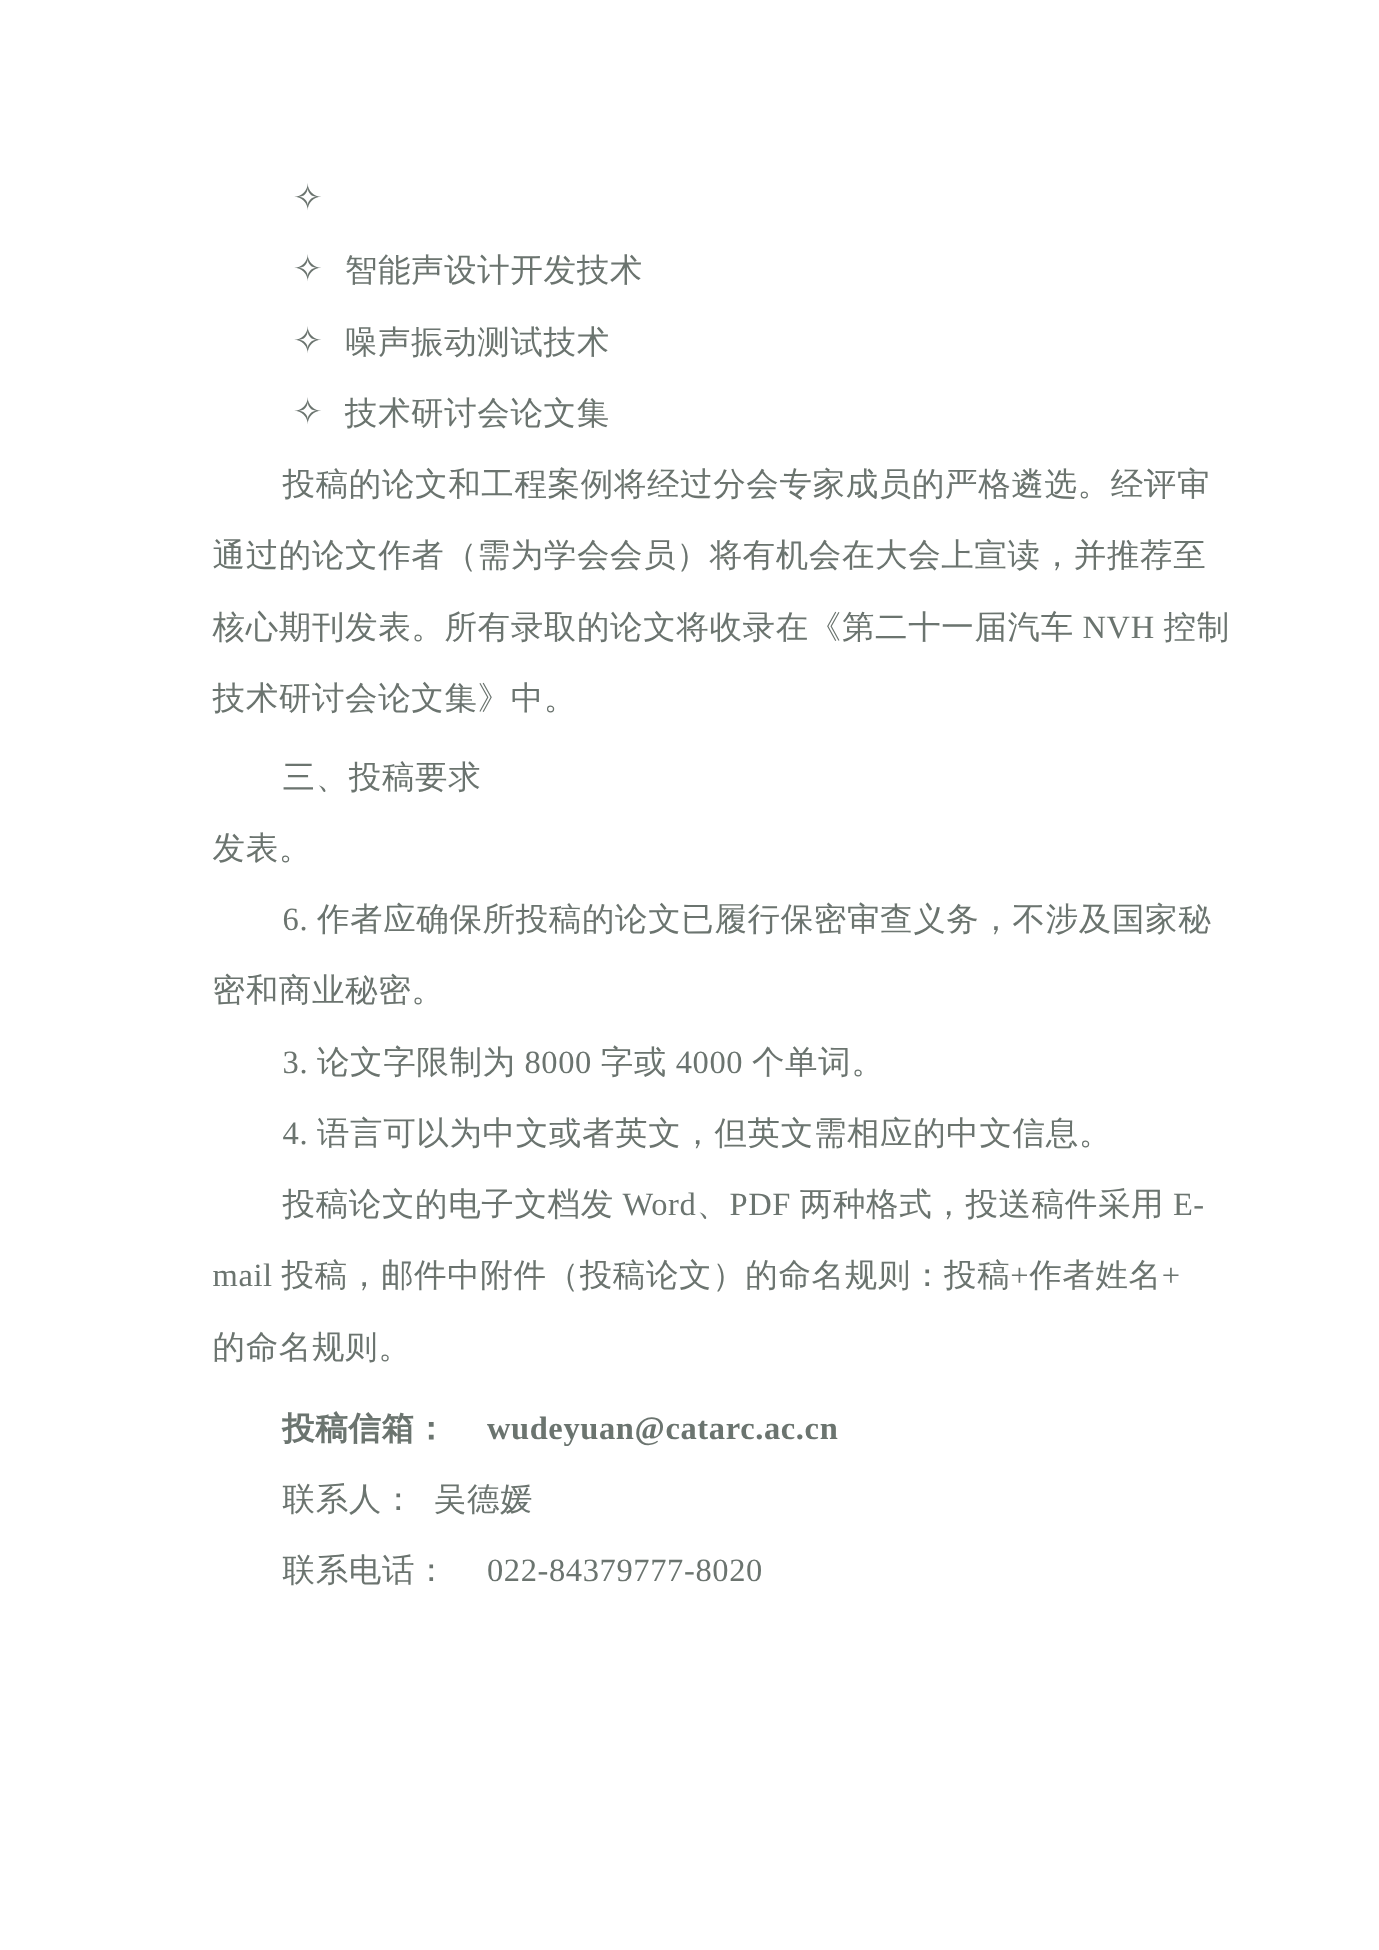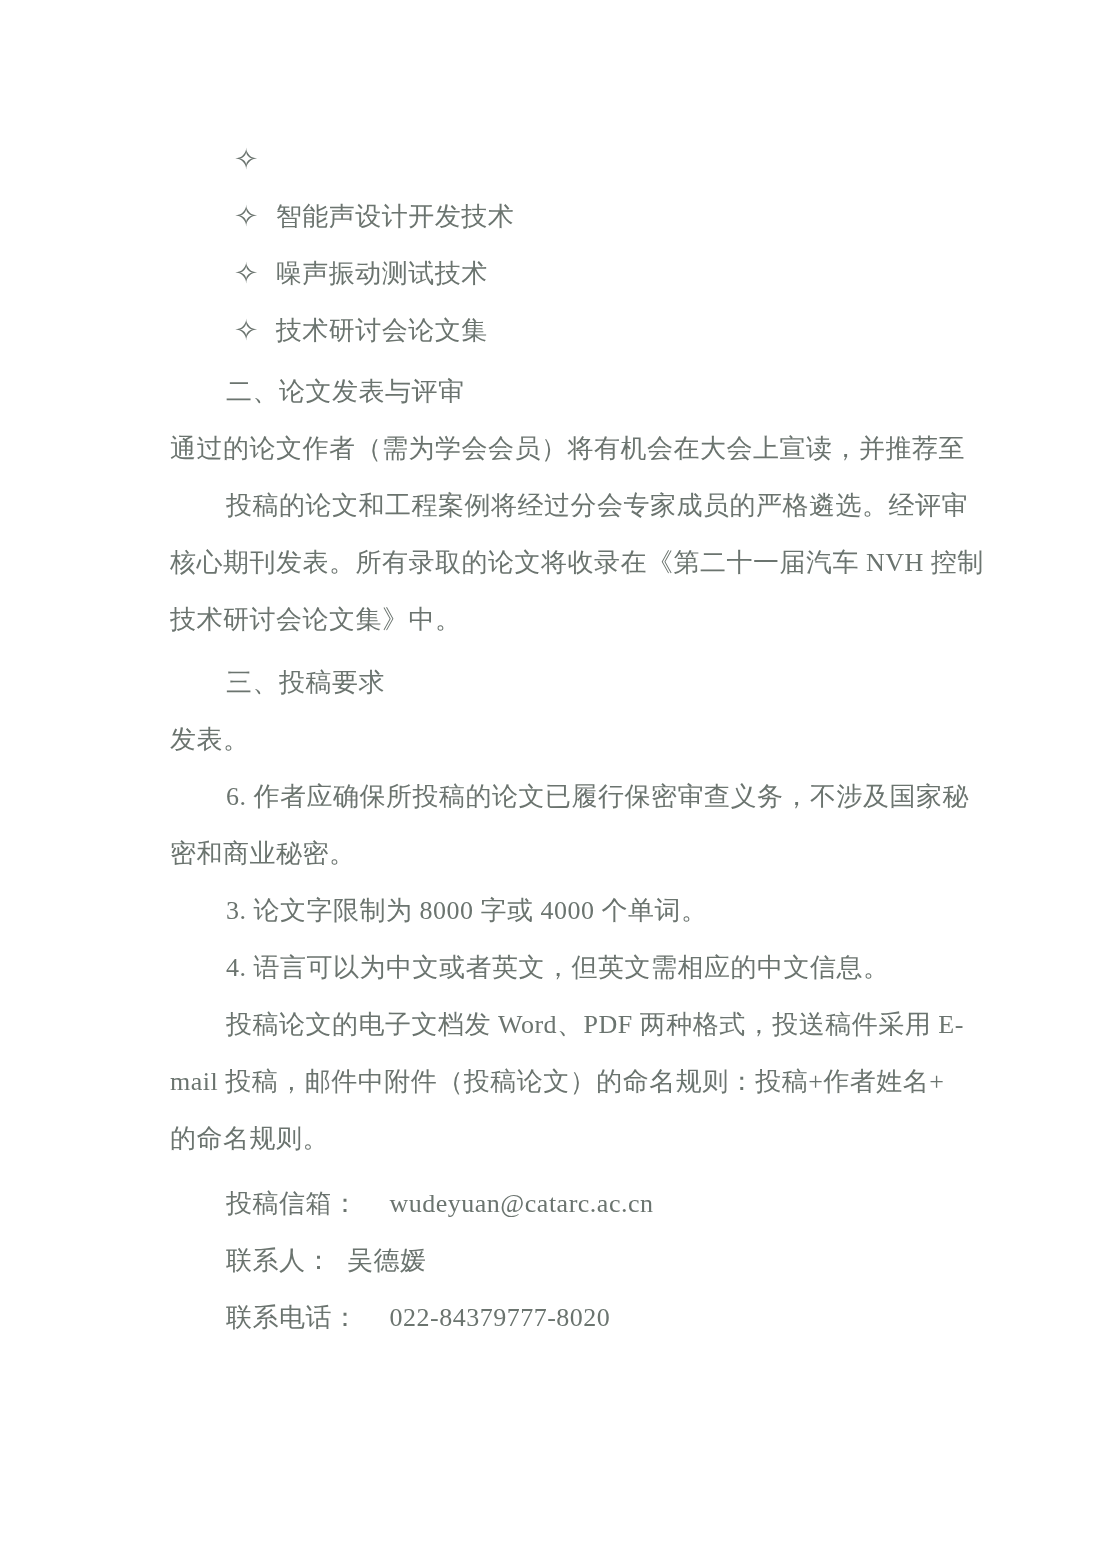--- a/index.html
+++ b/index.html
@@ -35,21 +35,21 @@
     display: flex;
     align-items: center;
   }
   .marker {
     font-size: 29px;
     margin-right: 17px;
     line-height: 57px;
   }
   .mt-a { margin-top: 4px; }
   .mt-b { margin-top: 6px; }
-  .mt-c { margin-top: 8px; }
+  .mt-c { margin-top: 8px; font-weight: bold; }
   .val-wide { margin-left: 24px; }
   .val-narrow { margin-left: 8px; }
 </style>
 </head>
 <body>
 
 <div class="page">
   <div class="content">
 
     <div class="line bullet">
@@ -61,24 +61,23 @@
     </div>
     <div class="line bullet">
       <span class="marker">✧</span>
       <span>噪声振动测试技术</span>
     </div>
     <div class="line bullet">
       <span class="marker">✧</span>
       <span>技术研讨会论文集</span>
     </div>
 
-    <div class="line indent mt-a">二、论文发表与评审</div>
 
+    <div class="line indent">投稿的论文和工程案例将经过分会专家成员的严格遴选。经评审</div>
     <div class="line">通过的论文作者（需为学会会员）将有机会在大会上宣读，并推荐至</div>
-    <div class="line indent">投稿的论文和工程案例将经过分会专家成员的严格遴选。经评审</div>
     <div class="line">核心期刊发表。所有录取的论文将收录在《第二十一届汽车 NVH 控制</div>
     <div class="line">技术研讨会论文集》中。</div>
 
     <div class="line indent mt-b">三、投稿要求</div>
 
     <div class="line">发表。</div>
 
     <div class="line indent">6. 作者应确保所投稿的论文已履行保密审查义务，不涉及国家秘</div>
     <div class="line">密和商业秘密。</div>
 

